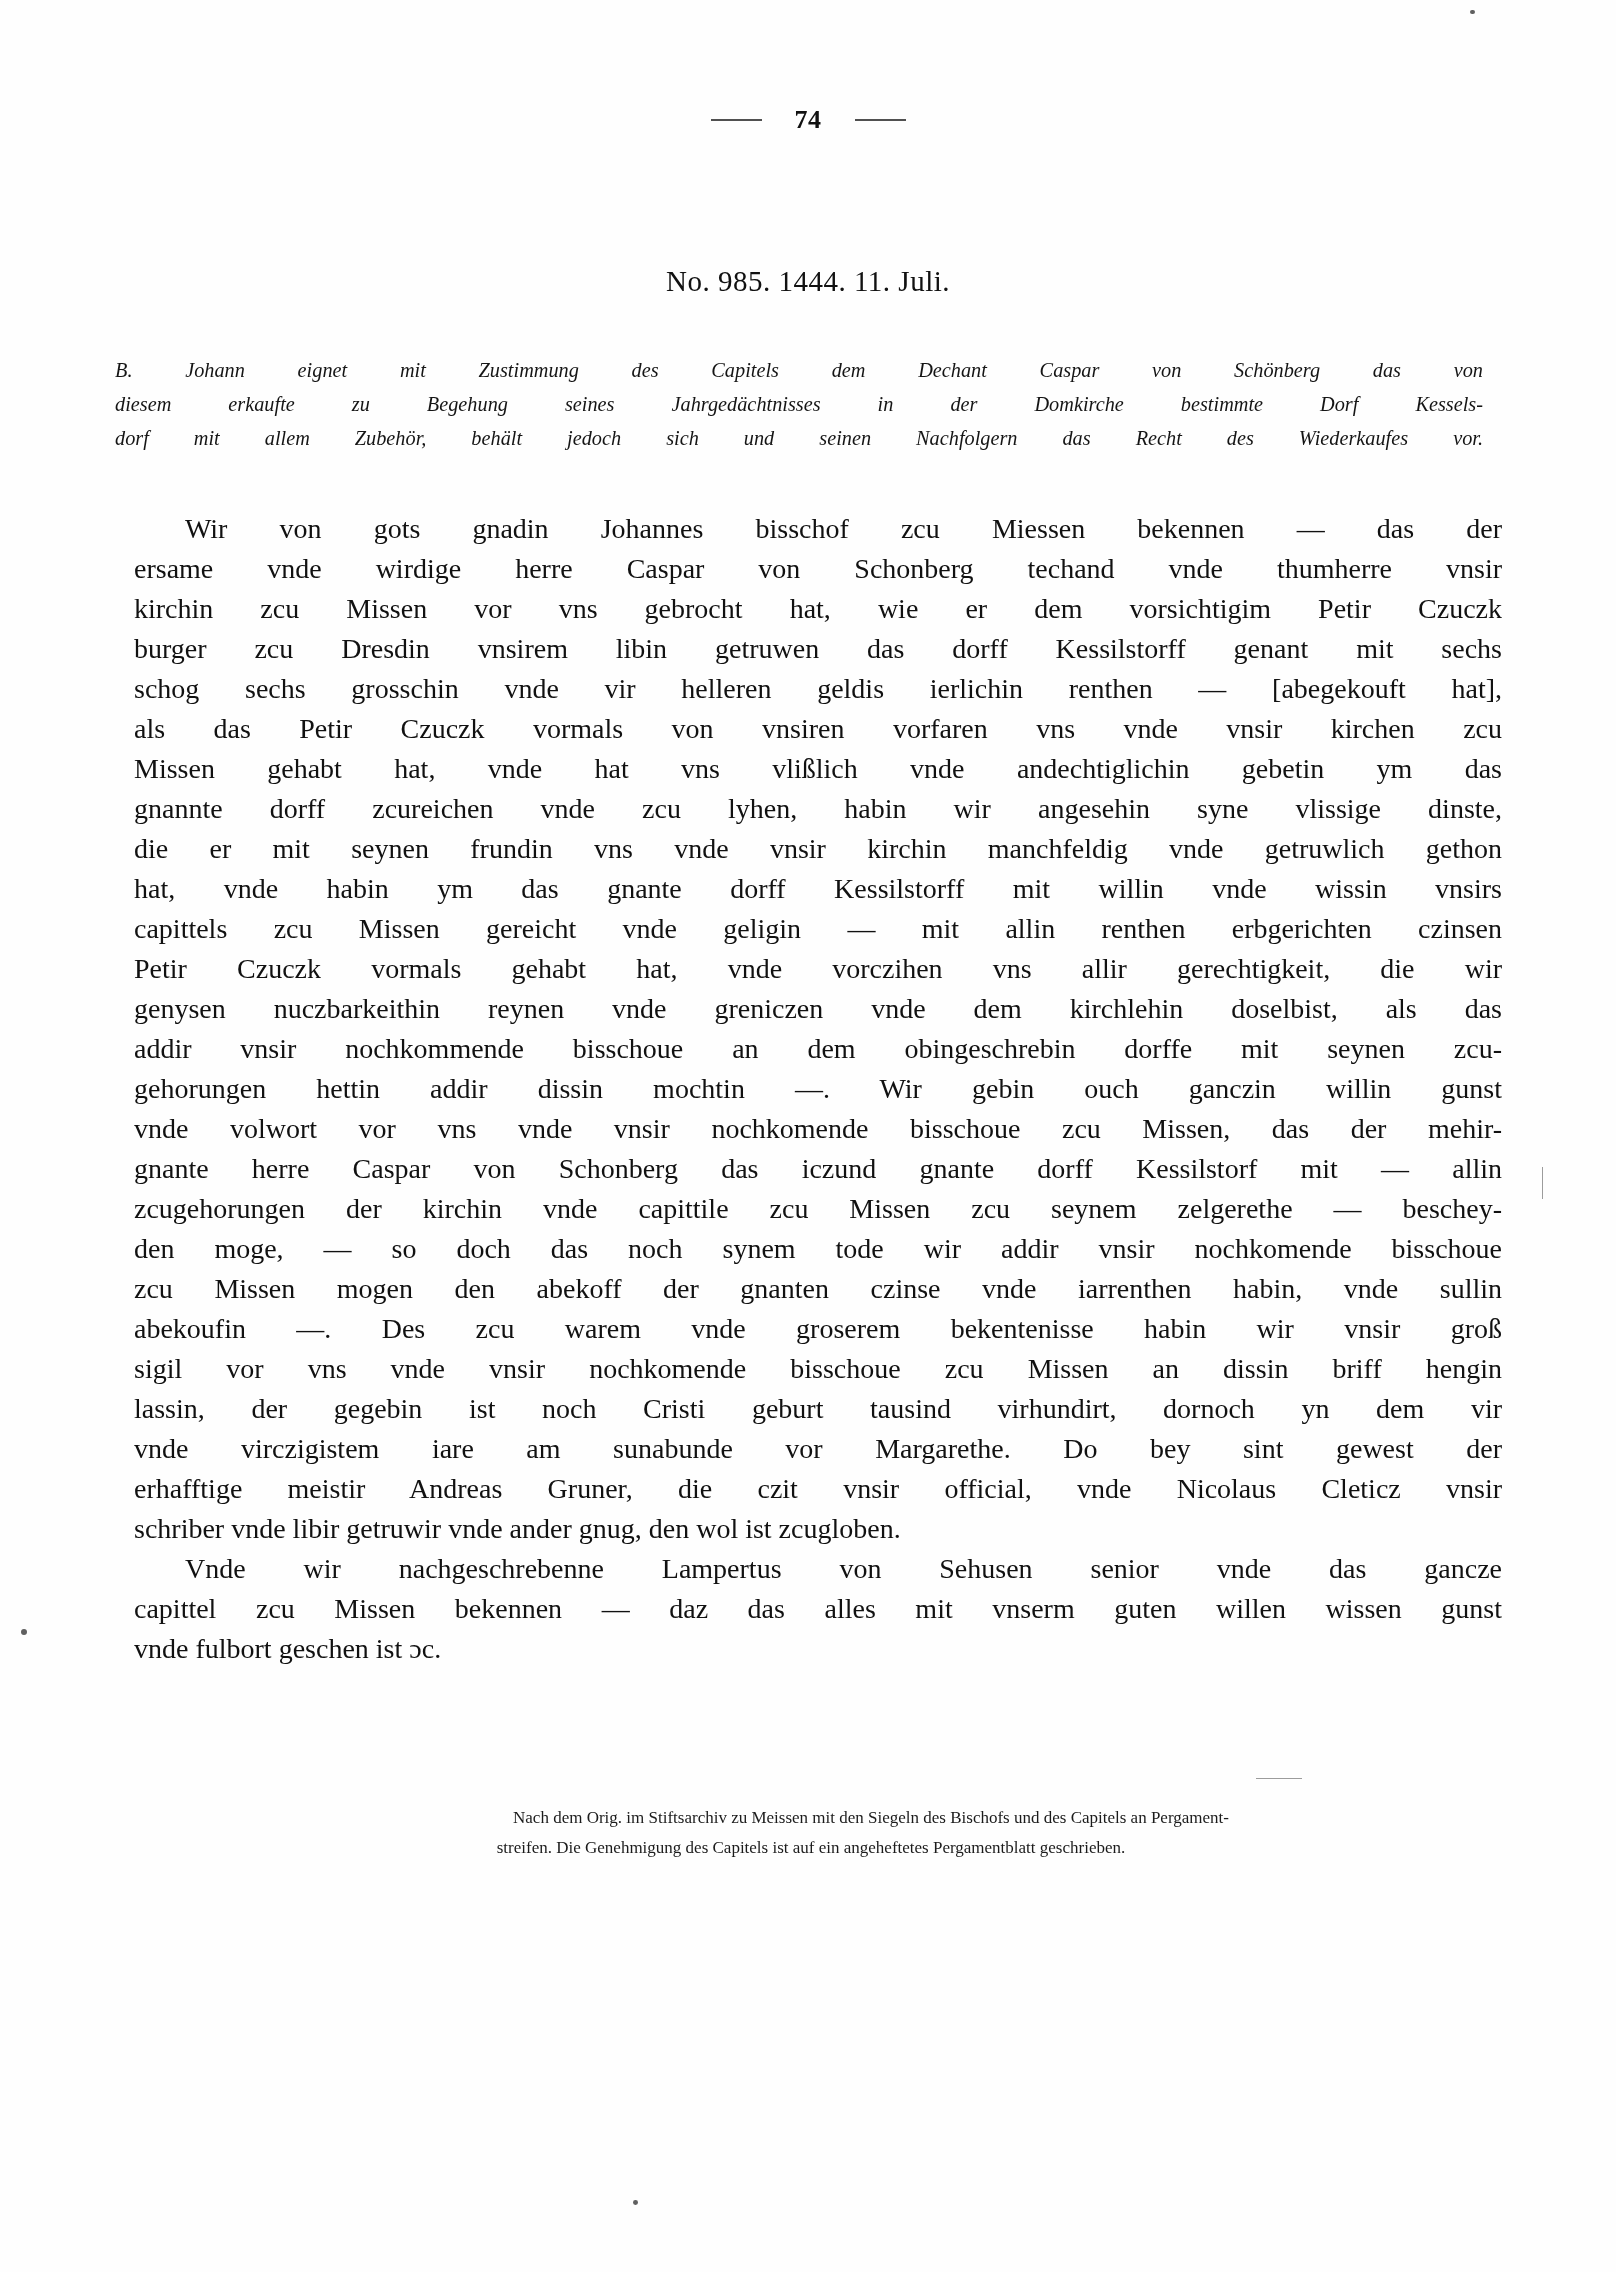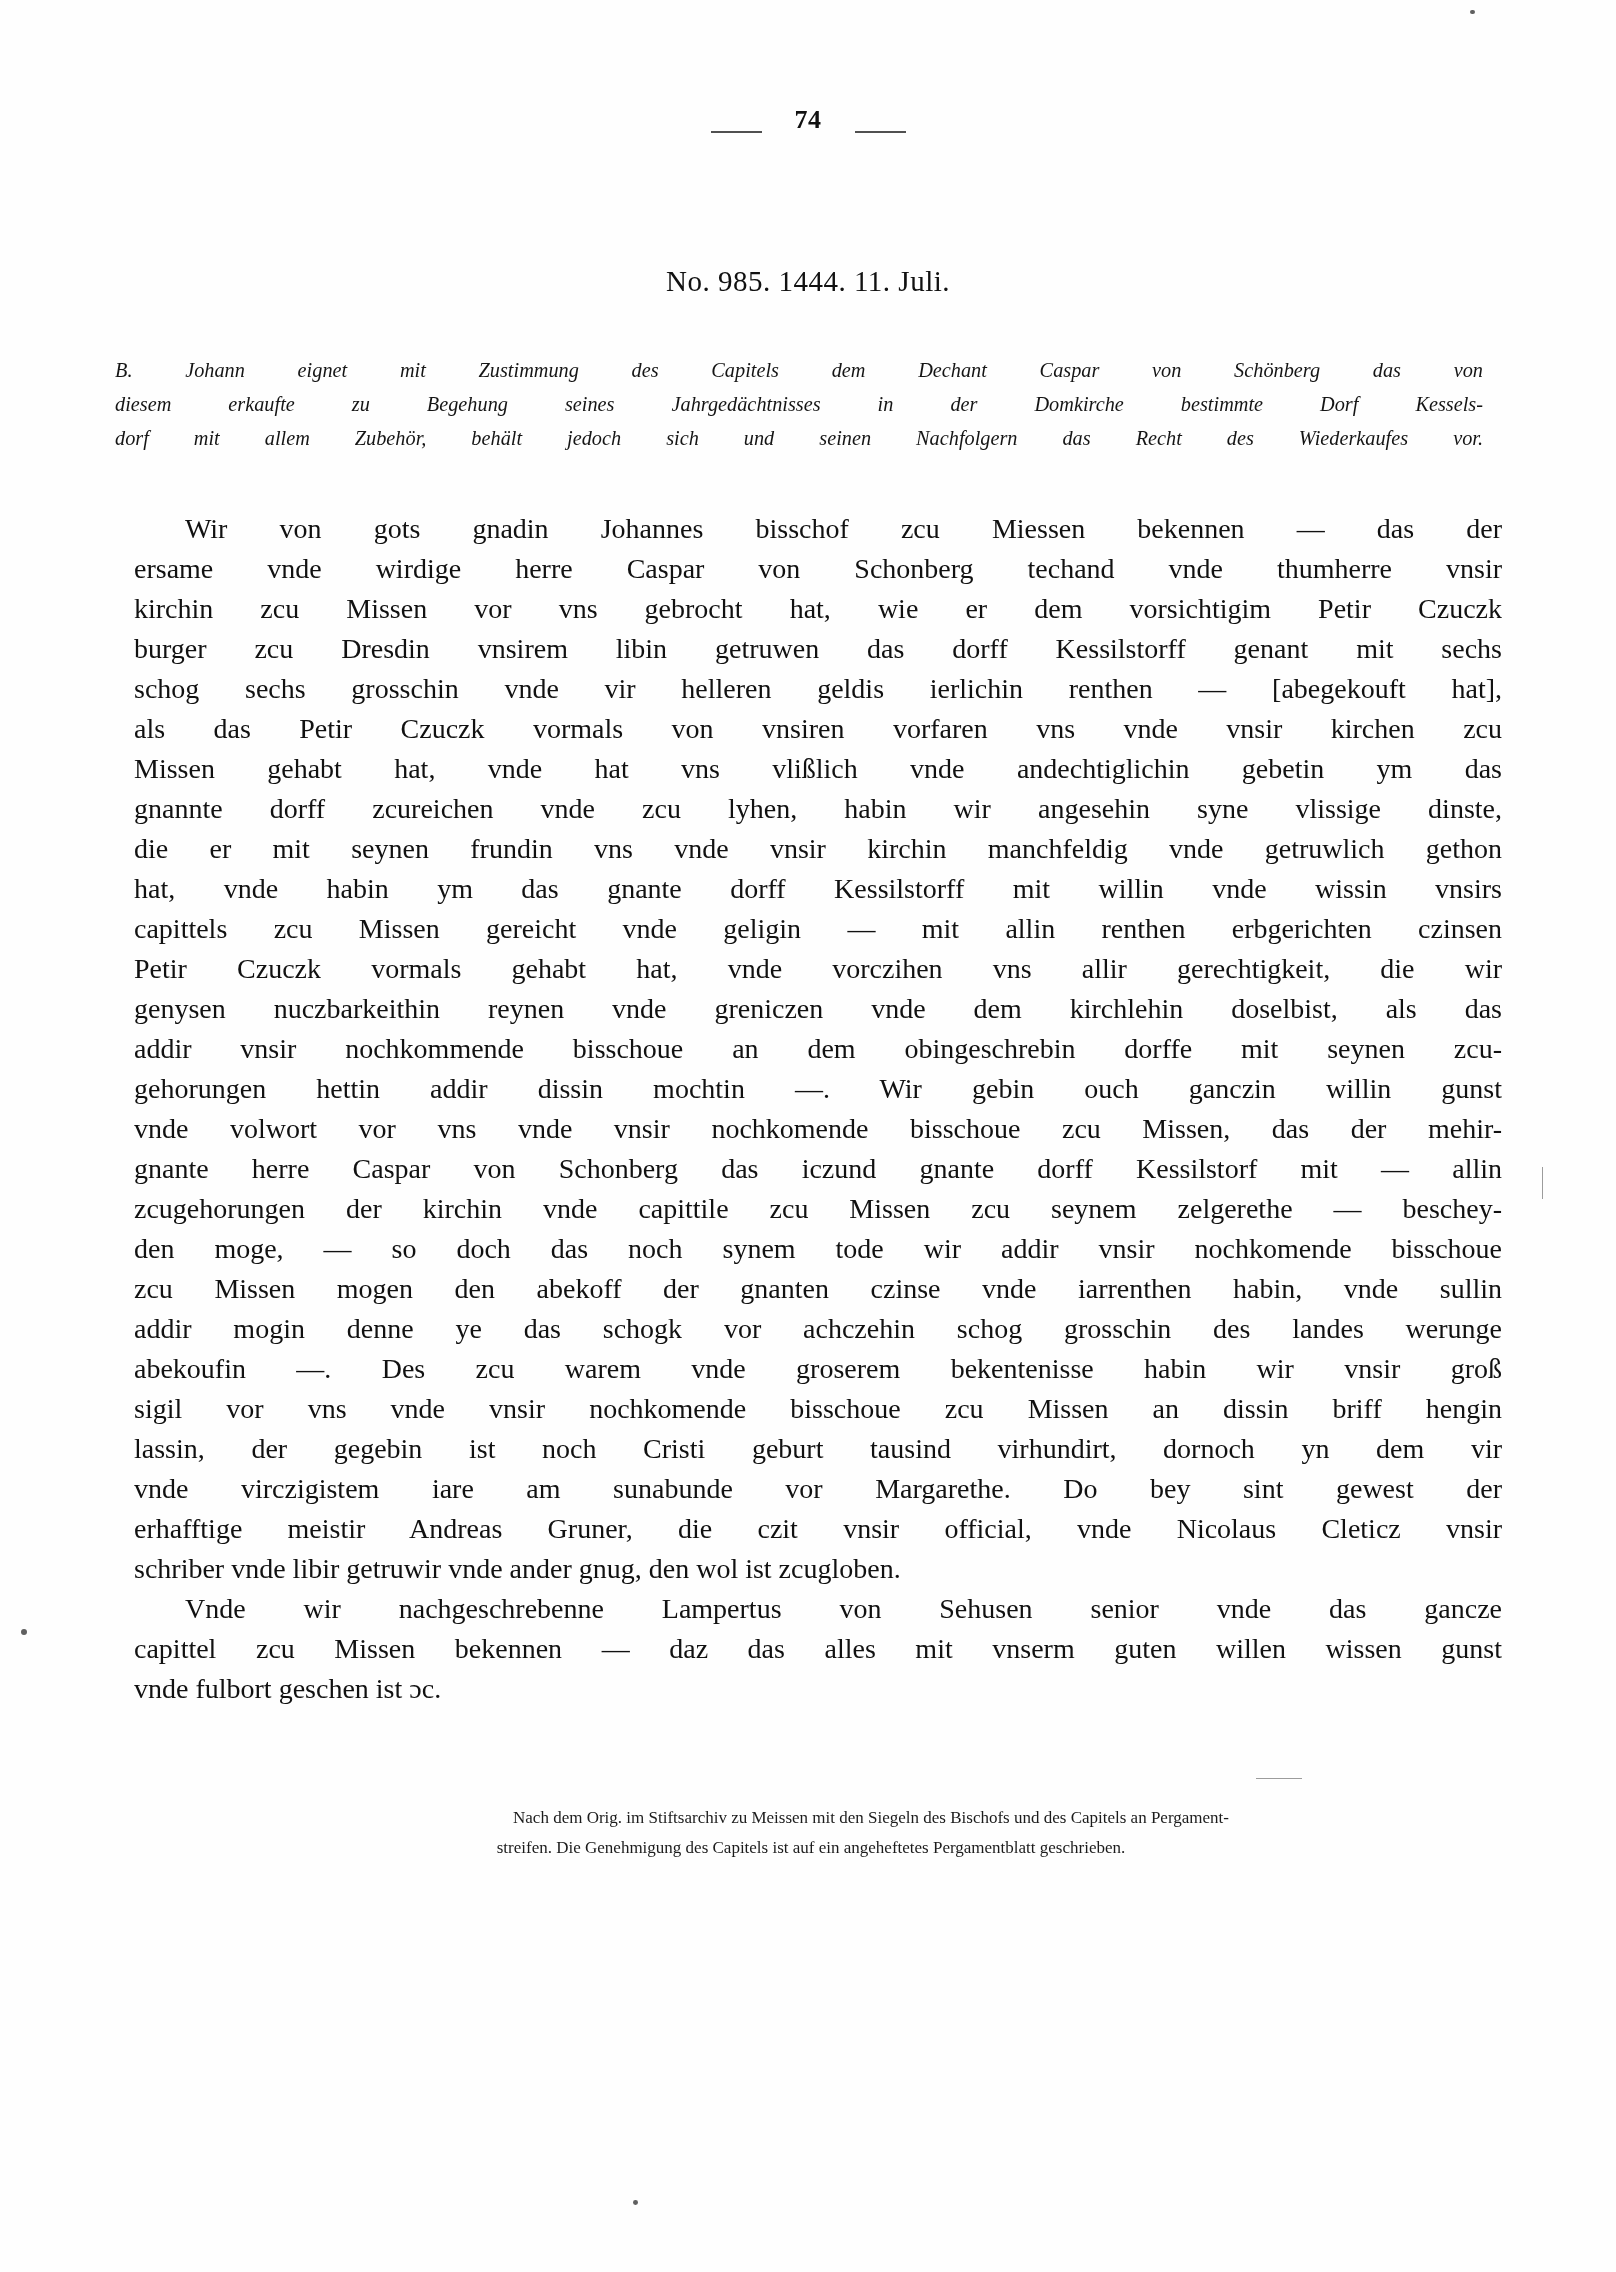--- a/index.html
+++ b/index.html
@@ -22,21 +22,21 @@
     background: #fefefe;
   }
 
   
   .running-head {
     position: absolute;
     top: 107px;
     left: 0;
     width: 100%;
     display: flex;
-    align-items: flex-end;
+    align-items: center;
     justify-content: center;
     gap: 33px;
   }
   .rule-left, .rule-right {
     display: block;
     height: 1.6px;
     background: #2a2a2a;
     opacity: .82;
   }
   .rule-left  { width: 51px; }
@@ -183,21 +183,20 @@
     <span class="bd-line">capittels zcu Missen gereicht vnde geligin — mit allin renthen erbgerichten czinsen</span>
     <span class="bd-line">Petir Czuczk vormals gehabt hat, vnde vorczihen vns allir gerechtigkeit, die wir</span>
     <span class="bd-line">genysen nuczbarkeithin reynen vnde greniczen vnde dem kirchlehin doselbist, als das</span>
     <span class="bd-line">addir vnsir nochkommende bisschoue an dem obingeschrebin dorffe mit seynen zcu-</span>
     <span class="bd-line">gehorungen hettin addir dissin mochtin —. Wir gebin ouch ganczin willin gunst</span>
     <span class="bd-line">vnde volwort vor vns vnde vnsir nochkomende bisschoue zcu Missen, das der mehir-</span>
     <span class="bd-line">gnante herre Caspar von Schonberg das iczund gnante dorff Kessilstorf mit — allin</span>
     <span class="bd-line">zcugehorungen der kirchin vnde capittile zcu Missen zcu seynem zelgerethe — beschey-</span>
     <span class="bd-line">den moge, — so doch das noch synem tode wir addir vnsir nochkomende bisschoue</span>
     <span class="bd-line">zcu Missen mogen den abekoff der gnanten czinse vnde iarrenthen habin, vnde sullin</span>
-    <span class="bd-line">addir mogin denne ye das schogk vor achczehin schog grosschin des landes werunge</span>
     <span class="bd-line">abekoufin —. Des zcu warem vnde groserem bekentenisse habin wir vnsir groß</span>
     <span class="bd-line">sigil vor vns vnde vnsir nochkomende bisschoue zcu Missen an dissin briff hengin</span>
     <span class="bd-line">lassin, der gegebin ist noch Cristi geburt tausind virhundirt, dornoch yn dem vir</span>
     <span class="bd-line">vnde virczigistem iare am sunabunde vor Margarethe. Do bey sint gewest der</span>
     <span class="bd-line">erhafftige meistir Andreas Gruner, die czit vnsir official, vnde Nicolaus Cleticz vnsir</span>
     <span class="bd-line flush">schriber vnde libir getruwir vnde ander gnug, den wol ist zcugloben.</span>
 
     <span class="bd-line"><span class="para-indent"></span><span>Vnde wir nachgeschrebenne Lampertus von Sehusen senior vnde das gancze</span></span>
     <span class="bd-line">capittel zcu Missen bekennen — daz das alles mit vnserm guten willen wissen gunst</span>
     <span class="bd-line flush">vnde fulbort geschen ist ɔc.</span>

